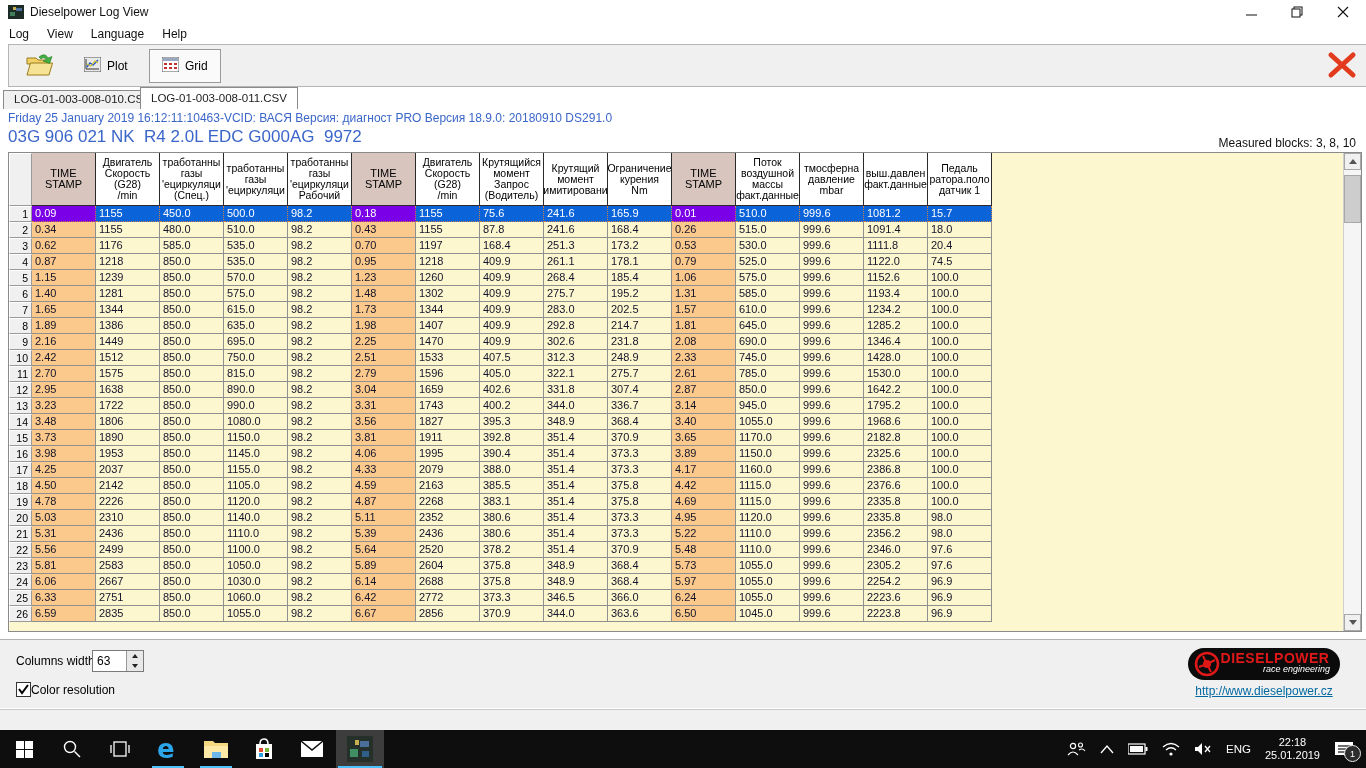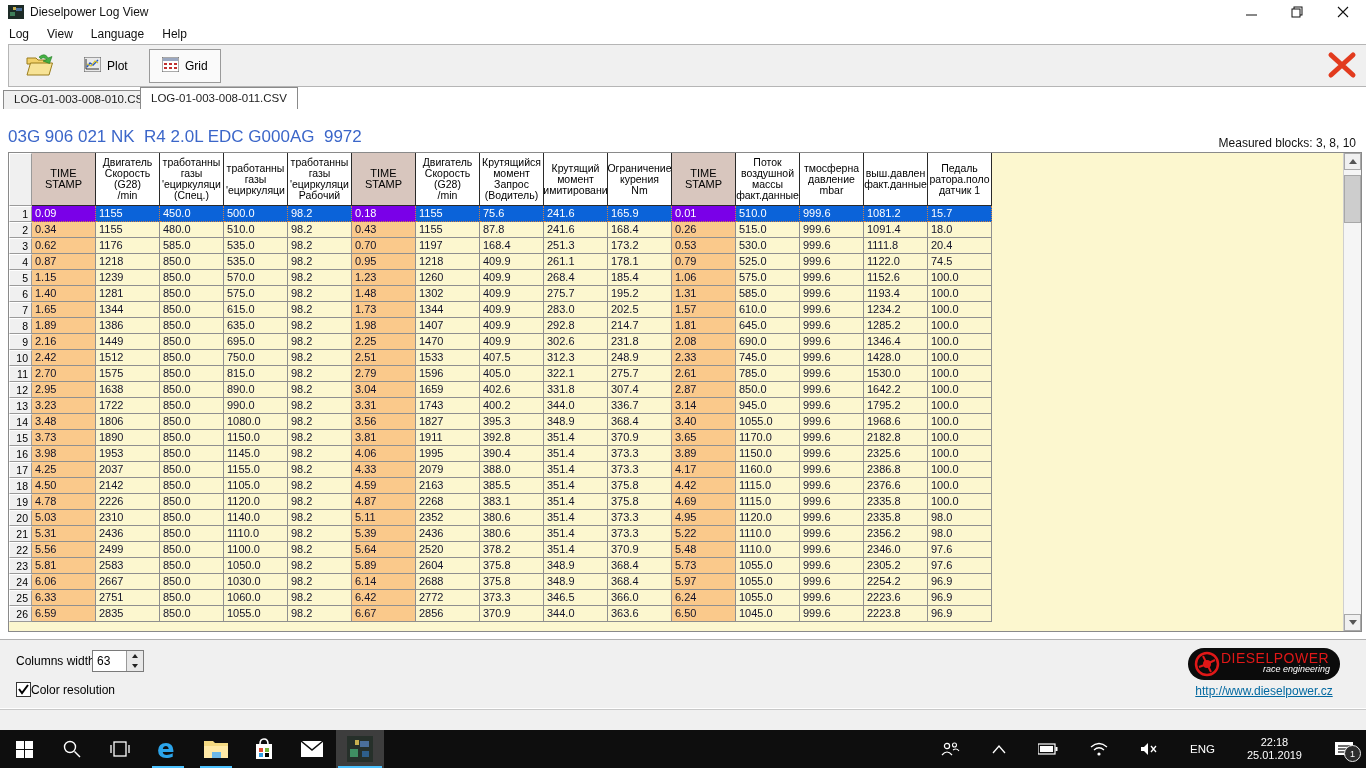--- a/index.html
+++ b/index.html
@@ -72,32 +72,32 @@
   .spin-val{flex:1;padding:3px 0 0 4px;font-size:12px}
   .spin-btns{width:16px;border-left:1px solid #9a9a9a;display:flex;flex-direction:column}
   .spin-b{flex:1;background:#e8e8e8;display:flex;align-items:center;justify-content:center}
   .tri-up{width:0;height:0;border-left:3.5px solid transparent;border-right:3.5px solid transparent;border-bottom:4px solid #222}
   .tri-dn{width:0;height:0;border-left:3.5px solid transparent;border-right:3.5px solid transparent;border-top:4px solid #222}
   .chk-row{position:absolute;left:16px;top:42px;display:flex;align-items:center;gap:0}
   .chk{width:13px;height:13px;background:#fff;border:1px solid #333;display:flex;align-items:center;justify-content:center}
   .logo{position:absolute;left:1188px;top:8px;width:152px;height:32px;background:#0b0b0b;border-radius:16px;
         display:flex;align-items:center;padding:0 10px 0 6px;box-sizing:border-box}
   .logo-text{flex:1;text-align:center;line-height:11px}
-  .logo-l1{color:#e01818;font-weight:normal;font-size:14px;letter-spacing:.5px}
+  .logo-l1{color:#e01818;font-weight:bold;font-size:14px;letter-spacing:.5px}
   .logo-l2{color:#fff;font-style:italic;font-size:9px;text-align:right}
   .weblink{position:absolute;left:1188px;top:44px;width:152px;text-align:center;color:#0369a1;text-decoration:underline;font-size:12px}
   
   .statusstrip{left:0;top:709px;width:1366px;height:20px;background:#f0f0f0;border-top:1px solid #c8c8c8;border-bottom:1px solid #9a9a9a}
   
   .taskbar{left:0;top:730px;width:1366px;height:38px;background:#0e0e0e;display:flex;align-items:stretch}
   .tb-ico{width:48px;display:flex;align-items:center;justify-content:center;position:relative}
   .tb-ico.running:after{content:"";position:absolute;left:8px;right:8px;bottom:0;height:2px;background:#4cc2ff}
   .tb-ico.appactive{background:#3d3d3d}
   .tb-ico.appactive:after{content:"";position:absolute;left:2px;right:2px;bottom:0;height:2px;background:#4cc2ff}
-  .tray{margin-left:auto;display:flex;align-items:center;gap:32px;padding-right:12px;color:#fff}
+  .tray{margin-left:auto;display:flex;align-items:center;gap:14px;padding-right:12px;color:#fff}
   .clock{text-align:center;font-size:11px;line-height:13px;color:#fff}
   .notif{position:relative;display:flex;align-items:center}
   .badge{position:absolute;right:-7px;bottom:-4px;width:15px;height:15px;border-radius:50%;background:#2d2d2d;
          border:1px solid #e8e8e8;color:#fff;font-size:9px;display:flex;align-items:center;justify-content:center}
   .eng{font-size:11.5px}
 </style>
 </head>
 <body>
 
 <div class="abs titlebar">
@@ -184,20 +184,21 @@
     </span>
   </div>
 </div>
 
 <div class="abs tabbar">
   <div class="tab t0">LOG-01-003-008-010.CSV</div>
   <div class="tab t1 active">LOG-01-003-008-011.CSV</div>
 </div>
 
 <div class="abs infobar">
+  <div class="info-l1">Friday 25 January 2019 16:12:11:10463-VCID: ВАСЯ Версия: диагност PRO Версия 18.9.0: 20180910 DS291.0</div>
   <div class="info-l2">03G 906 021 NK  R4 2.0L EDC G000AG  9972</div>
   <div class="measured">Measured blocks: 3, 8, 10</div>
 </div>
 
 <div class="abs gridarea">
   <div class="logtable">
       <div class="trow">
         <div class="hn2"></div>
         <div class="hc ts">TIME
 STAMP</div>

